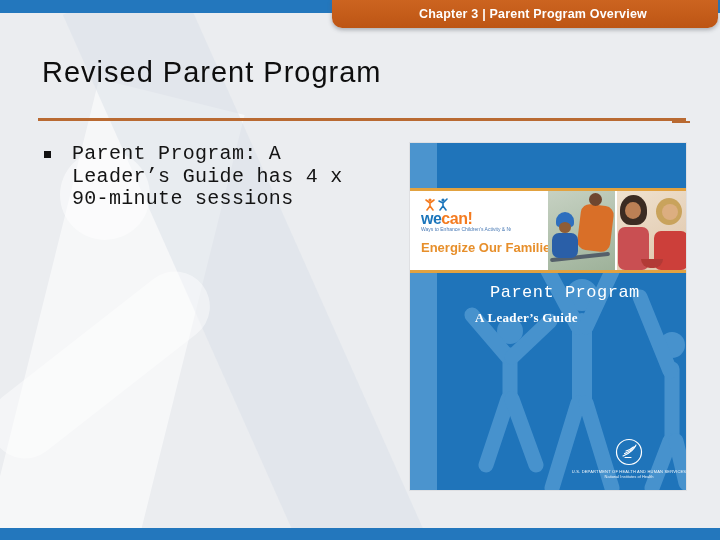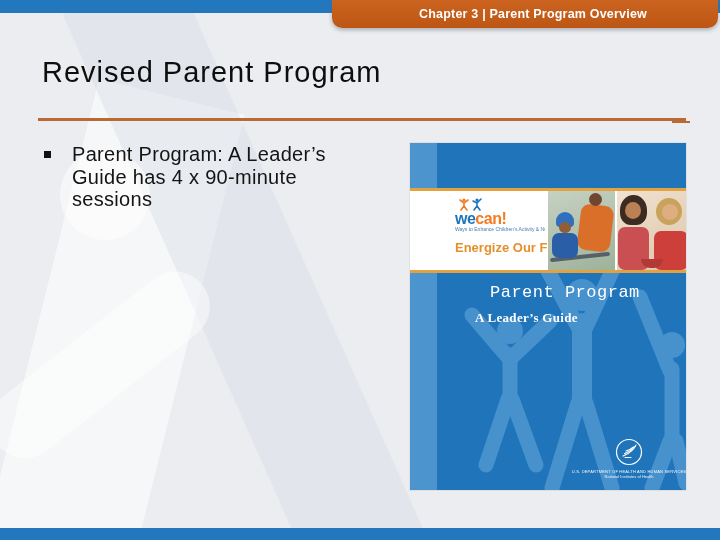--- a/index.html
+++ b/index.html
@@ -31,37 +31,37 @@
   .banner span{color:#fff;font-size:12.5px;font-weight:bold;letter-spacing:.2px;}
   
   .page-title{
     position:absolute;left:42px;top:56px;margin:0;
     font-size:29px;font-weight:normal;color:#0e0e0e;letter-spacing:1px;
   }
   .divider{position:absolute;left:38px;top:118px;width:648px;height:3px;background:#B96A32;}
   .divider-tick{position:absolute;left:672px;top:121px;width:18px;height:2px;background:#B96A32;}
   
   .bullets{position:absolute;left:44px;top:143px;list-style:none;margin:0;padding:0;}
-  .bullets li{display:flex;margin-bottom:26px;}
+  .bullets li{display:flex;margin-bottom:26px;font-family:Liberation Mono, monospace;}
   .bullet-marker{width:7px;height:7px;background:#111;margin:8px 21px 0 0;flex:0 0 7px;}
   .bullet-text{font-size:20px;line-height:22.5px;color:#141414;letter-spacing:.3px;}
   .bullets li:nth-child(1) .bullet-text{width:300px;}
   .bullets li:nth-child(2) .bullet-text{width:335px;}
   .bullets li:nth-child(3) .bullet-text{width:365px;}
   
   .cover{position:absolute;left:410px;top:143px;width:276px;height:347px;
          background:#1F74BA;box-shadow:0 0 0 1px rgba(0,0,0,.05);}
   .cover-strip{position:absolute;left:0;top:0;width:27px;height:347px;background:#4B94CE;}
   .silhouettes{position:absolute;left:0;top:0;}
   
   .white-band{
     position:absolute;left:0;top:45px;width:276px;height:85px;background:#fff;
     border-top:3px solid #E2A240;border-bottom:3px solid #E2A240;box-sizing:border-box;
   }
-  .logo-block{position:absolute;left:11px;top:6px;width:126px;margin-left:34px;}
+  .logo-block{position:absolute;left:11px;top:6px;width:126px;}
   .logo-figs{display:block;margin-left:2px;}
   .logo-text{font-weight:bold;font-size:16px;line-height:15px;letter-spacing:-.5px;}
   .logo-we{color:#1B75BB;}
   .logo-can{color:#F47B20;}
   .logo-tagline{font-size:5px;color:#4a7ab5;white-space:nowrap;overflow:hidden;width:90px;}
   .campaign{margin-top:8px;font-size:13px;font-weight:bold;color:#E78F2B;white-space:nowrap;}
   .photo{position:absolute;top:0;height:79px;overflow:hidden;}
   .photo1{left:138px;width:67px;background:linear-gradient(160deg,#C6D1C2,#9EB29A);}
   .photo2{left:207px;width:69px;background:linear-gradient(150deg,#EFE2D0,#DFC5A9);}
   .ph{position:absolute;}

